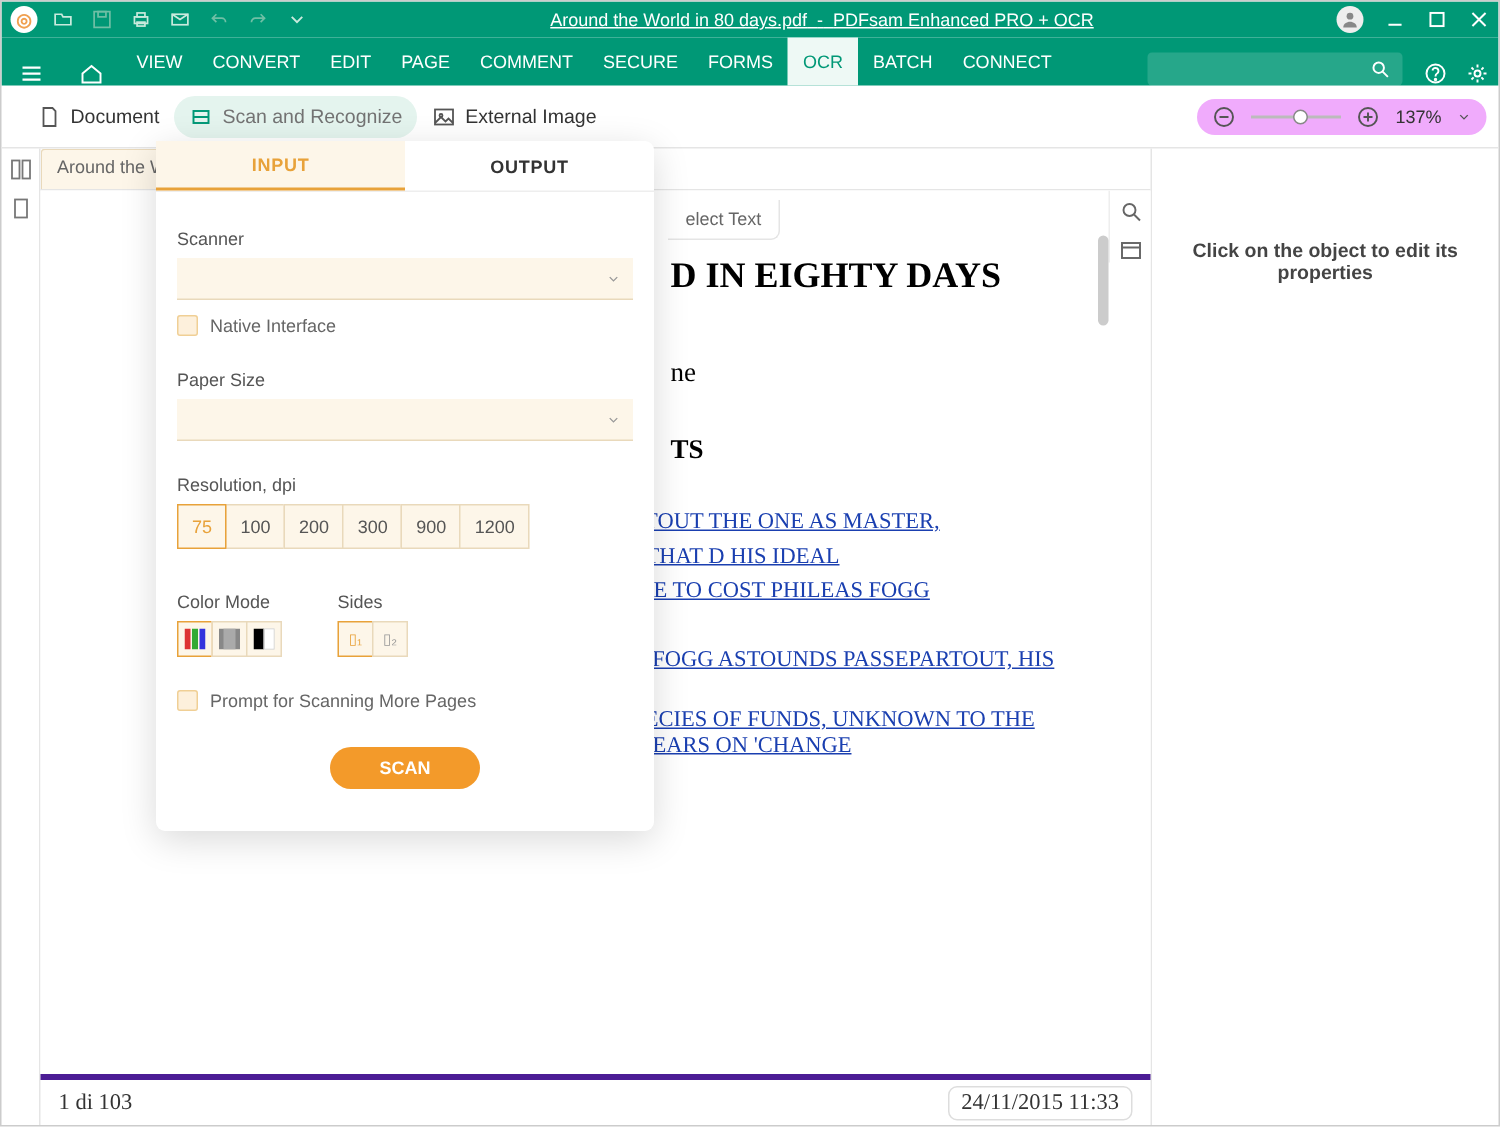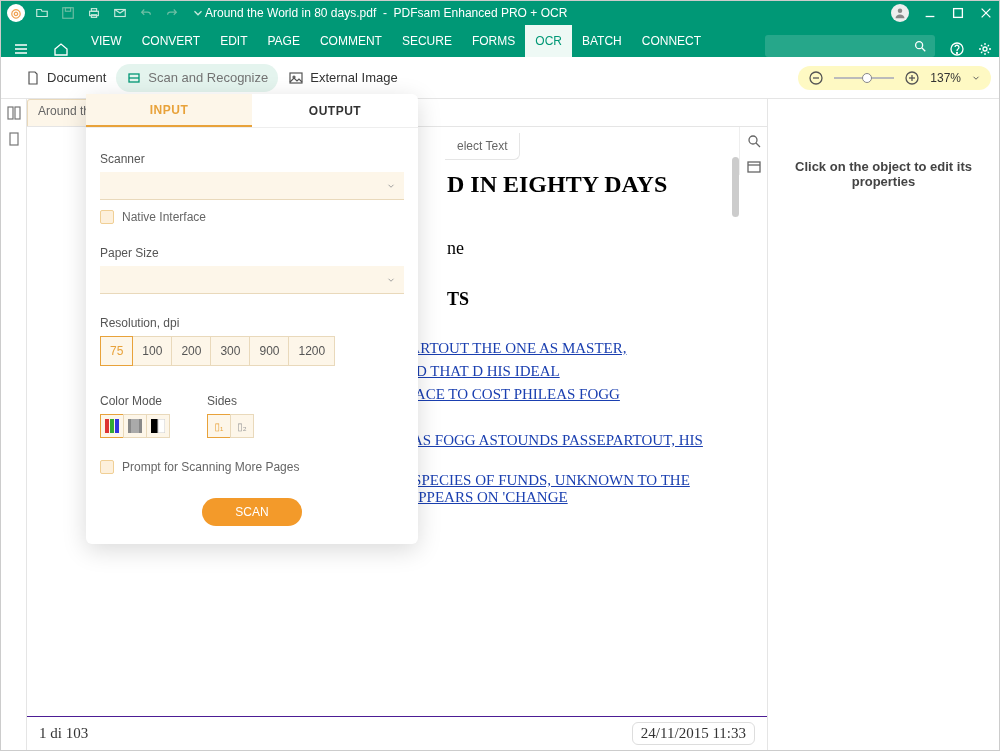--- a/index.html
+++ b/index.html
@@ -5,37 +5,37 @@
   * { box-sizing: border-box; }
   html, body { margin: 0; padding: 0; font-family: "Segoe UI", Arial, sans-serif; font-size: 13px; color: #333; }
   body { width: 1000px; height: 751px; overflow: hidden; background: #fff; border: 1px solid #ccc; }
 
   
   .titlebar { height: 24px; background: #009876; display: flex; align-items: center; padding: 0 6px; color: #fff; }
   .titlebar .logo { width: 18px; height: 18px; background: #fff; border-radius: 50%; display:flex; align-items:center; justify-content:center; margin-right: 6px; }
   .titlebar .logo span { color:#f0a050; font-weight:bold; font-size:12px; }
   .titlebar .qicons { display: flex; gap: 12px; align-items: center; margin-left:4px; }
   .titlebar .qicons svg, .titlebar .wincontrols svg { width: 14px; height: 14px; }
-  .titlebar .center { flex: 1; font-size: 12px; }
+  .titlebar .center { flex: 1; text-align: center; font-size: 12px; text-decoration: underline; }
   .titlebar .wincontrols { display: flex; gap: 14px; align-items: center; }
   .titlebar .avatar { width:18px;height:18px;background:#eee;border-radius:50%;display:flex;align-items:center;justify-content:center;margin-right:14px;}
 
   
   .menubar { height: 32px; background: #009876; display: flex; align-items: flex-end; color: #fff; font-size: 12px; }
   .menubar .hamburger, .menubar .home { padding: 0 12px; display:flex; align-items:center; }
   .menubar .menuitem { padding: 0 10px; height:32px; display:flex; align-items:center; cursor:pointer; }
   .menubar .menuitem.active { background: #eef9f5; color: #009876; }
   .menubar .searchbox { margin-left:auto; margin-right:8px; width:170px; height:22px; background:rgba(255,255,255,0.15); border-radius:3px; display:flex; align-items:center; justify-content:flex-end; padding:0 8px;}
   .menubar .rightico { padding:0 6px; }
 
   
   .subbar { height: 42px; border-bottom:1px solid #e5e5e5; display:flex; align-items:center; padding:0 14px; position:relative; }
   .subbar .item { display:flex; align-items:center; gap:6px; padding:6px 10px; border-radius:16px; font-size:13px; cursor:pointer; }
   .subbar .item.active { background:#e4f4ee; color:#737373; }
-  .subbar .zoom { position:absolute; right:8px; display:flex; align-items:center; gap:10px; background:#fef9c3; border-radius:16px; padding:4px 10px; }
+  .subbar .zoom { position:absolute; right:8px; display:flex; align-items:center; gap:10px; background:#f0abfc; border-radius:16px; padding:4px 10px; }
   .subbar .zoom .track { width:60px; height:2px; background:#bbb; position:relative;}
   .subbar .zoom .thumb { position:absolute; left:28px; top:-4px; width:10px;height:10px;border:1px solid #888;background:#fff;border-radius:50%; }
 
   
   .main { display:flex; height: calc(751px - 24px - 32px - 42px - 2px); position:relative; }
   .leftnav { width:26px; border-right:1px solid #e5e5e5; display:flex; flex-direction:column; align-items:center; padding-top:6px; gap:10px;}
   .leftnav .ic { width:16px;height:16px; color:#777; }
 
   .tabstrip { height:28px; border-bottom:1px solid #e5e5e5; display:flex; align-items:stretch; }
   .tabstrip .filetab { background:#fdf6e9; border:1px solid #e9d9bb; border-bottom:none; padding:4px 10px; font-size:12px; color:#666; border-radius:3px 3px 0 0; margin-left:0;}
@@ -44,49 +44,49 @@
   .doccanvas { flex:1; overflow:hidden; position:relative; background:#fff; }
   .doccanvas .toolbar-right { position:absolute; right:0; top:0; width:28px; display:flex; flex-direction:column; align-items:center; padding-top:6px; gap:10px; border-left:1px solid #eee; background:#fff;}
   .doccanvas .pagetxt { position:absolute; left:200px; right:40px; top:44px; font-family:"Times New Roman",serif; color:#000; }
   .pagetxt h1 { font-size:24px; font-weight:bold; margin:0 0 40px 220px; white-space:nowrap; }
   .pagetxt .author { font-size:18px; margin:0 0 30px 220px; }
   .pagetxt h2 { font-size:18px; margin:0 0 30px 220px; }
   .pagetxt .toc { margin-left:35px; }
   .pagetxt .toc .row { display:flex; margin-bottom:6px; font-size:15px;}
   .pagetxt .toc .num { width:26px; text-align:right; margin-right:10px; }
   .pagetxt .toc a { color:#1a3fb0; text-decoration:underline; }
-  .footer { height:34px; border-top:1px solid #4c1d95; display:flex; align-items:center; padding:0 12px; font-family:"Times New Roman",serif; font-size:15px; }
+  .footer { height:34px; border-top:4px solid #4c1d95; display:flex; align-items:center; padding:0 12px; font-family:"Times New Roman",serif; font-size:15px; }
   .footer .pg { }
   .footer .ts { margin-left:auto; border:1px solid #ddd; border-radius:6px; padding:2px 8px; font-family:"Times New Roman",serif;}
   .select-text { position:absolute; left:418px; top:6px; font-size:12px; color:#666; border:1px solid #e5e5e5; border-left:none; border-top:none; border-radius:0 0 6px 0; padding:6px 12px; background:#fff;}
 
   .proppanel { width:232px; border-left:1px solid #e5e5e5; padding:60px 18px 0; text-align:center; color:#444; font-size:13px;}
   .proppanel .h { font-weight:600; margin-bottom:34px; }
   .proppanel .s { color:#888; line-height:1.5; }
 
   
-  .ocrpanel { position:absolute; left:86px; top:94px; width:332px; background:#fff; border-radius:6px; box-shadow:0 6px 24px rgba(0,0,0,0.15); padding-bottom:18px; z-index:10;}
+  .ocrpanel { position:absolute; left:104px; top:94px; width:332px; background:#fff; border-radius:6px; box-shadow:0 6px 24px rgba(0,0,0,0.15); padding-bottom:28px; z-index:10;}
   .ocrpanel .tabs { display:flex; height:34px; border-bottom:1px solid #eee;}
   .ocrpanel .tabs .t { flex:1; display:flex; align-items:center; justify-content:center; font-size:12px; font-weight:600; cursor:pointer; letter-spacing:0.5px;}
   .ocrpanel .tabs .t.active { color:#e8a23a; border-bottom:2px solid #e8a23a; background:#fdf6e9;}
   .ocrpanel .tabs .t.inactive { color:#333; }
   .ocrpanel .body { padding:14px 14px 0;}
   .ocrpanel label.sect { display:block; font-size:12px; color:#555; margin:10px 0 6px;}
   .ocrpanel .dropdown { width:100%; height:28px; background:#fdf6e9; border:none; border-bottom:1px solid #e9d9bb; display:flex; align-items:center; justify-content:flex-end; padding:0 8px; color:#999;}
   .ocrpanel .cbrow { display:flex; align-items:center; gap:8px; margin-top:10px; font-size:12px; color:#666;}
   .ocrpanel .cbrow .cb { width:14px;height:14px; background:#fdf0dc; border:1px solid #f0cf95; border-radius:2px;}
   .ocrpanel .seg { display:flex; gap:0; margin-top:6px; }
   .ocrpanel .seg .opt { border:1px solid #e9d9bb; background:#fdf6e9; color:#555; font-size:12px; padding:7px 9px; cursor:pointer; margin-left:-1px;}
   .ocrpanel .seg .opt:first-child{margin-left:0;}
   .ocrpanel .seg .opt.active { border-color:#e8a23a; color:#e8a23a; position:relative; z-index:1;}
   .ocrpanel .row2 { display:flex; gap:37px; }
   .ocrpanel .colbox { width:24px; height:24px; border:1px solid #e9d9bb; background:#fdf6e9; display:flex; align-items:center; justify-content:center; margin-left:-1px;}
   .ocrpanel .colbox:first-child{margin-left:0;}
   .ocrpanel .colbox.active{ border-color:#e8a23a;}
-  .ocrpanel .scanbtn { display:block; margin:24px auto 0; width:100px; height:28px; background:#f39a2a; border:none; border-radius:14px; color:#fff; font-weight:400; font-size:12px; cursor:pointer;}
+  .ocrpanel .scanbtn { display:block; margin:24px auto 0; width:100px; height:28px; background:#f39a2a; border:none; border-radius:14px; color:#fff; font-weight:700; font-size:12px; cursor:pointer;}
 
   svg { display:block; }
   .scrolltrack { position:absolute; right:28px; top:30px; width:7px; height:60px; background:#ccc; border-radius:4px;}
 </style>
 </head>
 <body>
 
 <div class="titlebar">
   <div class="logo">
       <span>◎</span>

